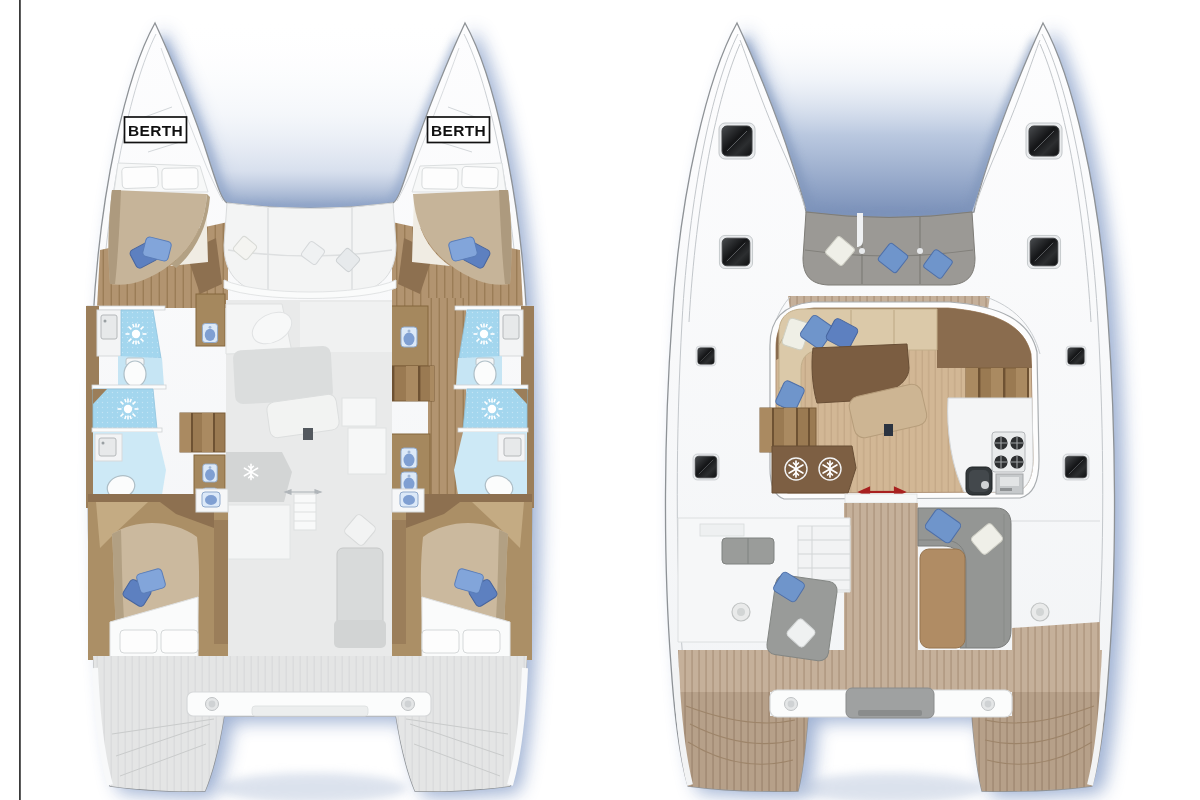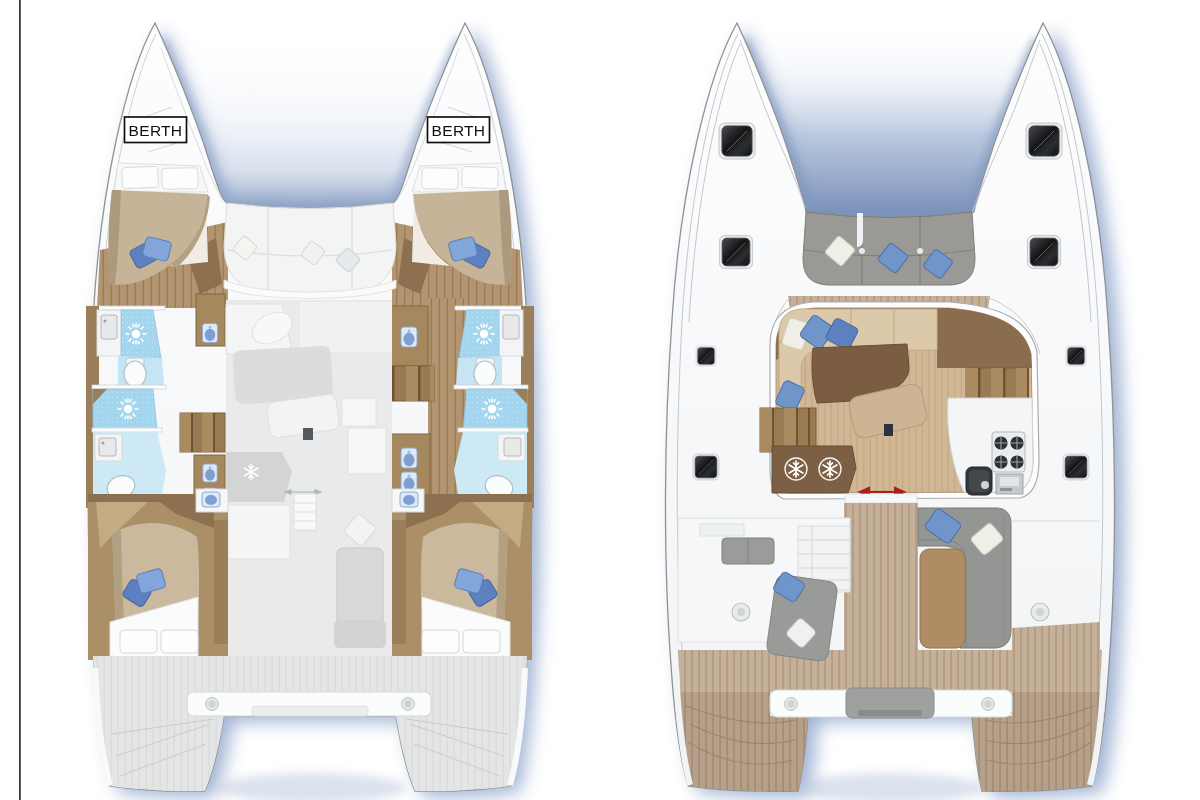--- a/index.html
+++ b/index.html
@@ -1,17 +1,17 @@
 <!DOCTYPE html>
 <html><head>
 <meta charset="utf-8">
 <title>Catamaran Layout</title>
 <style>
 html,body{margin:0;padding:0;background:#ffffff;font-family:"Liberation Sans",sans-serif;}
-#wrap{width:1200px;height:800px;position:relative;overflow:hidden;background:#ffffff;}
+#wrap{width:1200px;height:800px;position:relative;overflow:hidden;background:#ffffff;font-weight:bold;}
 </style>
 </head>
 <body>
 <div id="wrap">
 <svg width="1200" height="800" viewBox="0 0 1200 800">
 <defs>
 <linearGradient id="hullG" x1="0" y1="0" x2="0" y2="1">
  <stop offset="0" stop-color="#fdfdfe"></stop>
           <stop offset="1" stop-color="#f1f3f5"></stop>
 </linearGradient>

